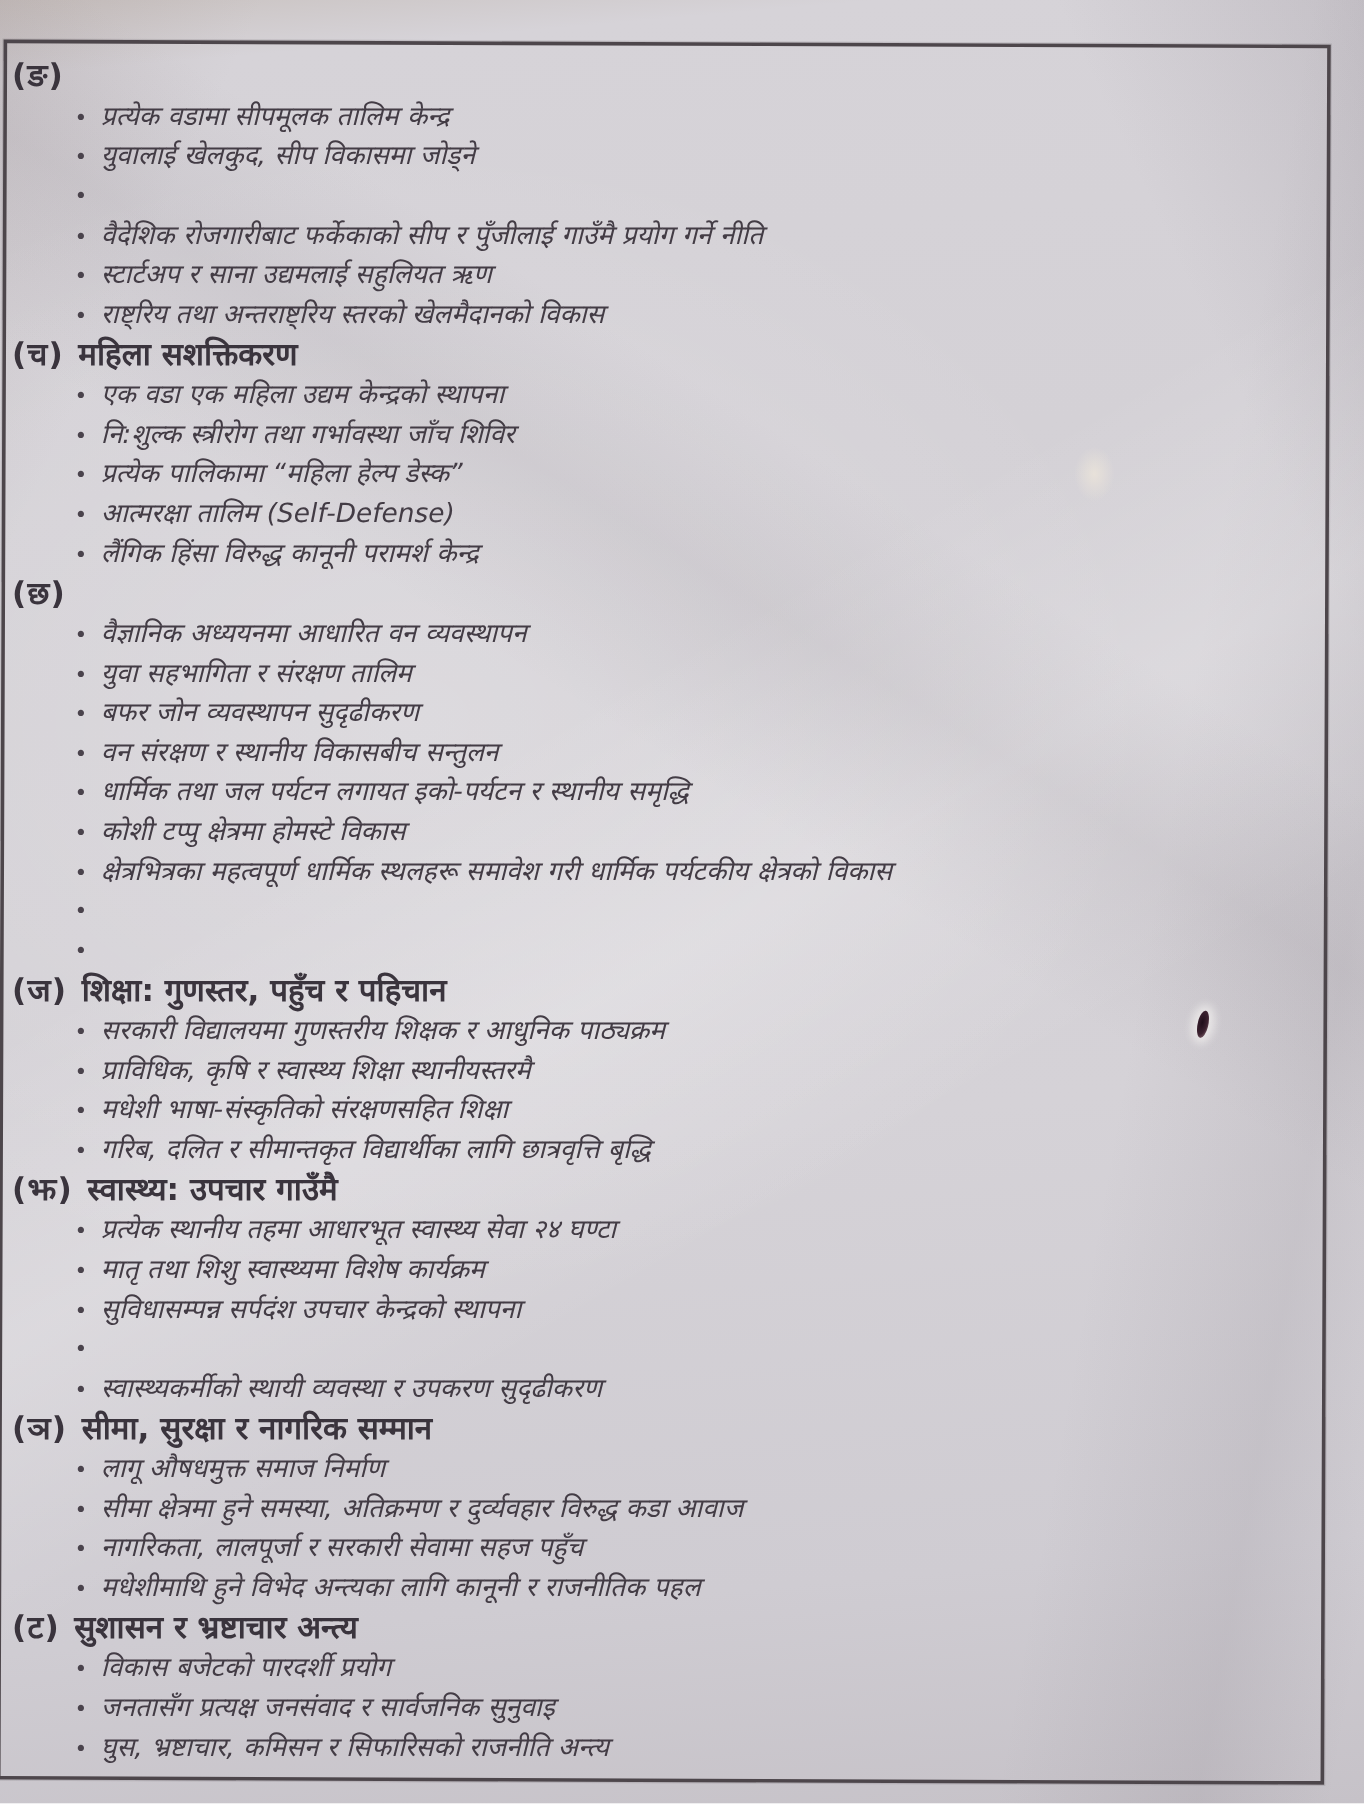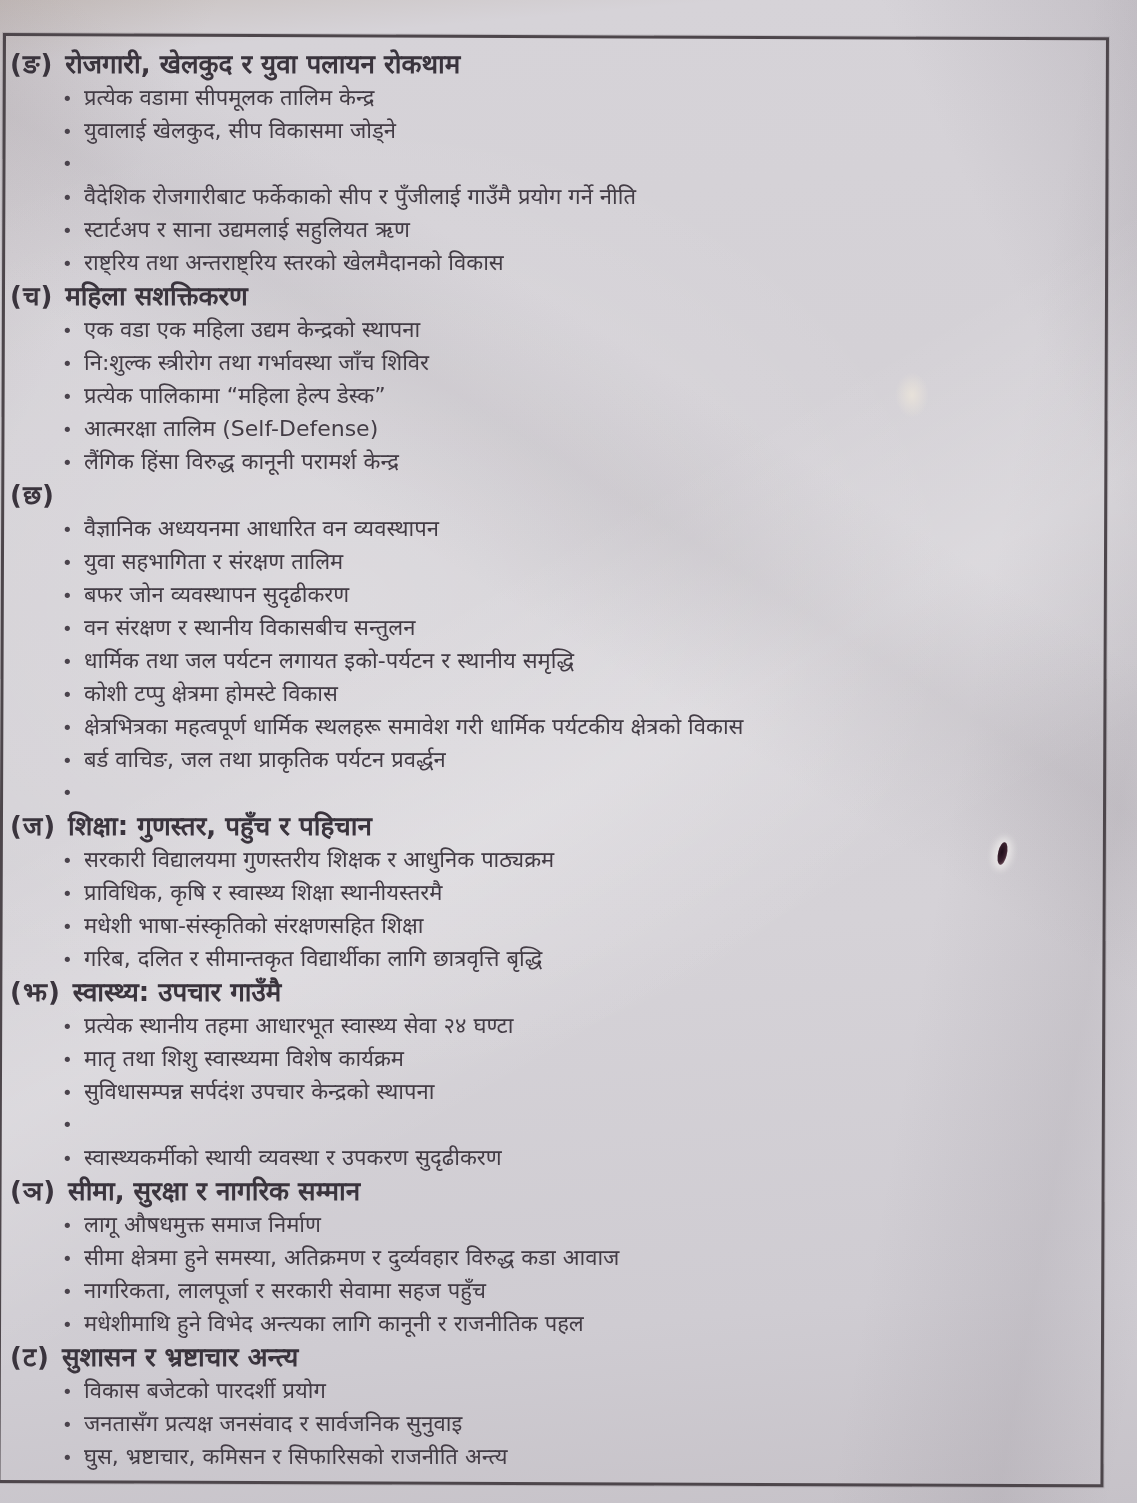--- a/index.html
+++ b/index.html
@@ -82,21 +82,21 @@
     font-weight: 500;
     color: #433c45;
     white-space: nowrap;
   }
   .bullet-dot {
     flex: 0 0 auto;
     width: 22px;
     font-size: 18px;
     color: #4a434c;
   }
-  .bullet-text { flex: 0 0 auto; }
+  .bullet-text { flex: 0 0 auto; font-style: italic; }
 
   
   .ink-mark {
     position: absolute;
     left: 998px;
     top: 842px;
     width: 9px;
     height: 23px;
     border-radius: 50% 60% 50% 60%;
     background: radial-gradient(ellipse at 40% 45%, #1f0e1a 0%, #3c2230 55%, #7a5c66 85%);
@@ -119,21 +119,20 @@
 
 <div class="paper">
   <div class="crease"></div>
   <div class="frame"></div>
   <div class="smudge"></div>
   <div class="ink-mark"></div>
   <div class="content">
   <div class="section">
     <div class="section-header">
       <span class="section-label">(ङ)</span>
-      <span class="section-title">रोजगारी, खेलकुद र युवा पलायन रोकथाम</span>
     </div>
     <div>
   <div class="bullet-row">
     <span class="bullet-dot">•</span>
     <span class="bullet-text">प्रत्येक वडामा सीपमूलक तालिम केन्द्र</span>
   </div>
 
   <div class="bullet-row">
     <span class="bullet-dot">•</span>
     <span class="bullet-text">युवालाई खेलकुद, सीप विकासमा जोड्ने</span>
@@ -228,21 +227,20 @@
     <span class="bullet-text">कोशी टप्पु क्षेत्रमा होमस्टे विकास</span>
   </div>
 
   <div class="bullet-row">
     <span class="bullet-dot">•</span>
     <span class="bullet-text">क्षेत्रभित्रका महत्वपूर्ण धार्मिक स्थलहरू समावेश गरी धार्मिक पर्यटकीय क्षेत्रको विकास</span>
   </div>
 
   <div class="bullet-row">
     <span class="bullet-dot">•</span>
-    <span class="bullet-text">बर्ड वाचिङ, जल तथा प्राकृतिक पर्यटन प्रवर्द्धन</span>
   </div>
 
   <div class="bullet-row">
     <span class="bullet-dot">•</span>
   </div>
 </div>
   </div>
 
   <div class="section">
     <div class="section-header">

